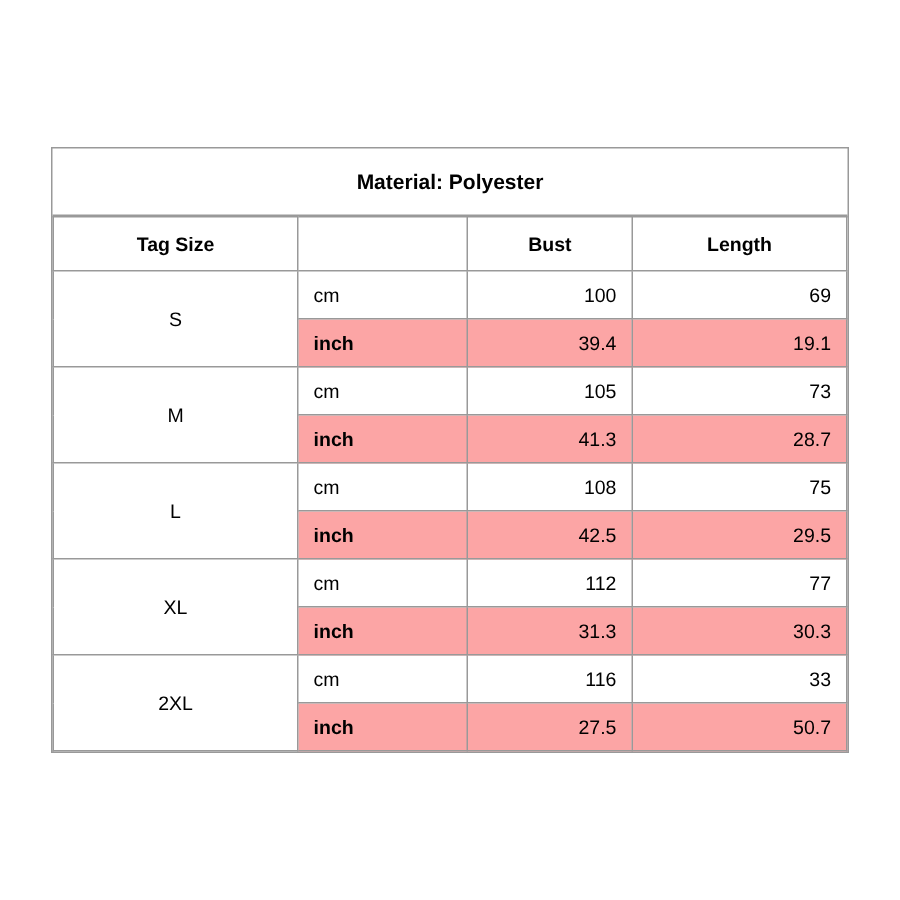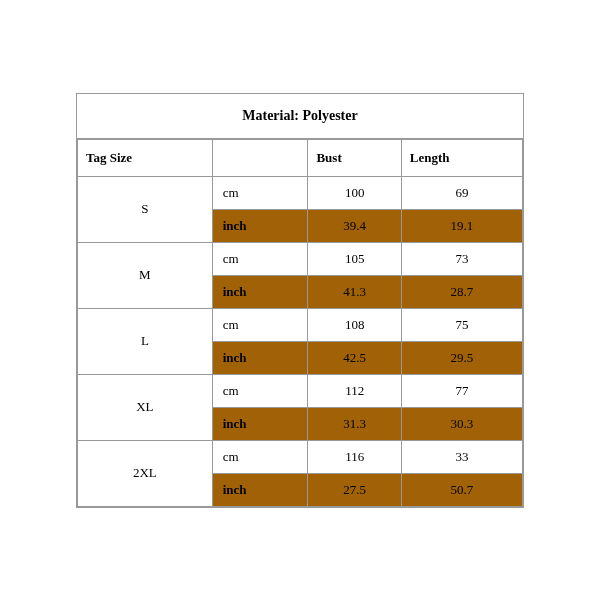--- a/index.html
+++ b/index.html
@@ -13,72 +13,71 @@
       height: 600px;
       display: flex;
       align-items: center;
       justify-content: center;
       background: #fff;
       font-family: Arial, sans-serif;
       font-size: 13px;
     }
 
     .outer-wrapper {
-      width: 448px;
+      width: 532px;
       border: 1px solid #999;
       background: #fff;
-      font-family: Liberation Serif, serif;
     }
 
     .title-row {
       text-align: center;
       padding: 14px 10px;
       font-weight: bold;
       font-size: 14px;
       border-bottom: 1px solid #999;
     }
 
     table {
       width: 100%;
       border-collapse: collapse;
     }
 
     thead th {
       border: 1px solid #999;
       padding: 10px 8px;
-      text-align: left;
+      text-align: center;
       font-weight: bold;
       background: #fff;
     }
 
     thead th:first-child {
       font-weight: bold;
     }
 
     tbody td {
       border: 1px solid #999;
       padding: 8px 10px;
-      text-align: center;
+      text-align: right;
     }
 
     .tag-size-cell {
       text-align: center;
       font-weight: normal;
     }
 
     .unit-cell {
       text-align: left;
     }
 
     .unit-cell.inch-cell {
       font-weight: bold;
     }
 
     .shaded {
-      background-color: #a16207;
+      background-color: #fca5a5;
     }
   </style>
 </head>
 <body>
 
 <div class="outer-wrapper">
   <div class="title-row">Material: Polyester</div>
   <table>
     <thead>
       <tr>

